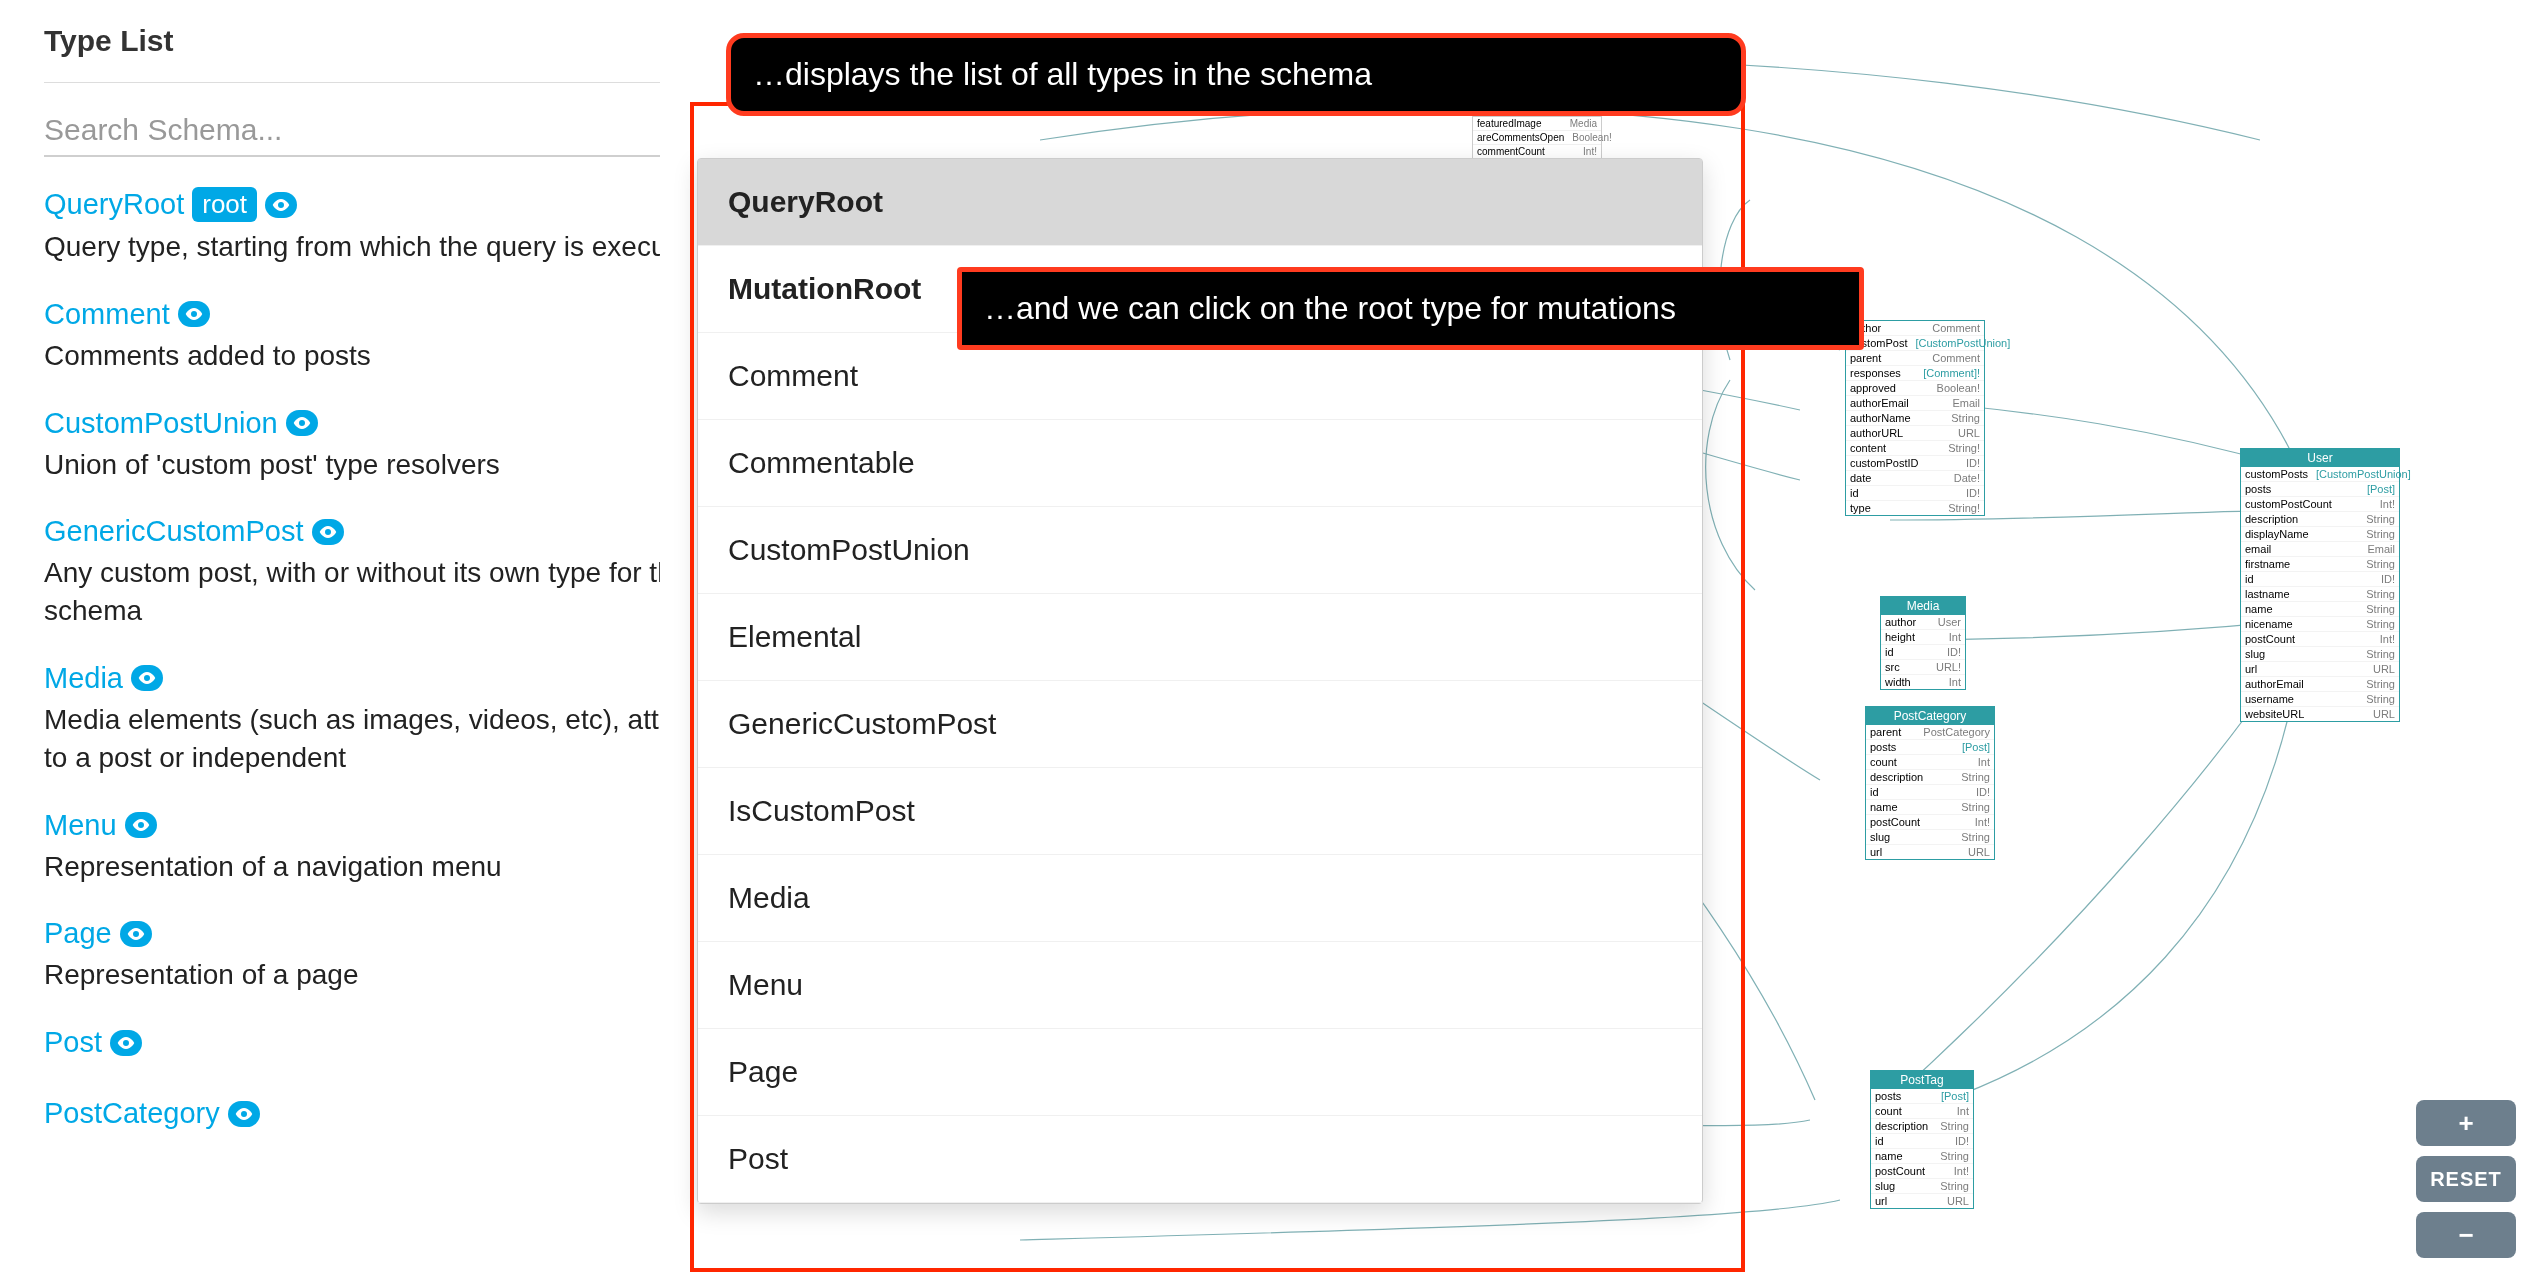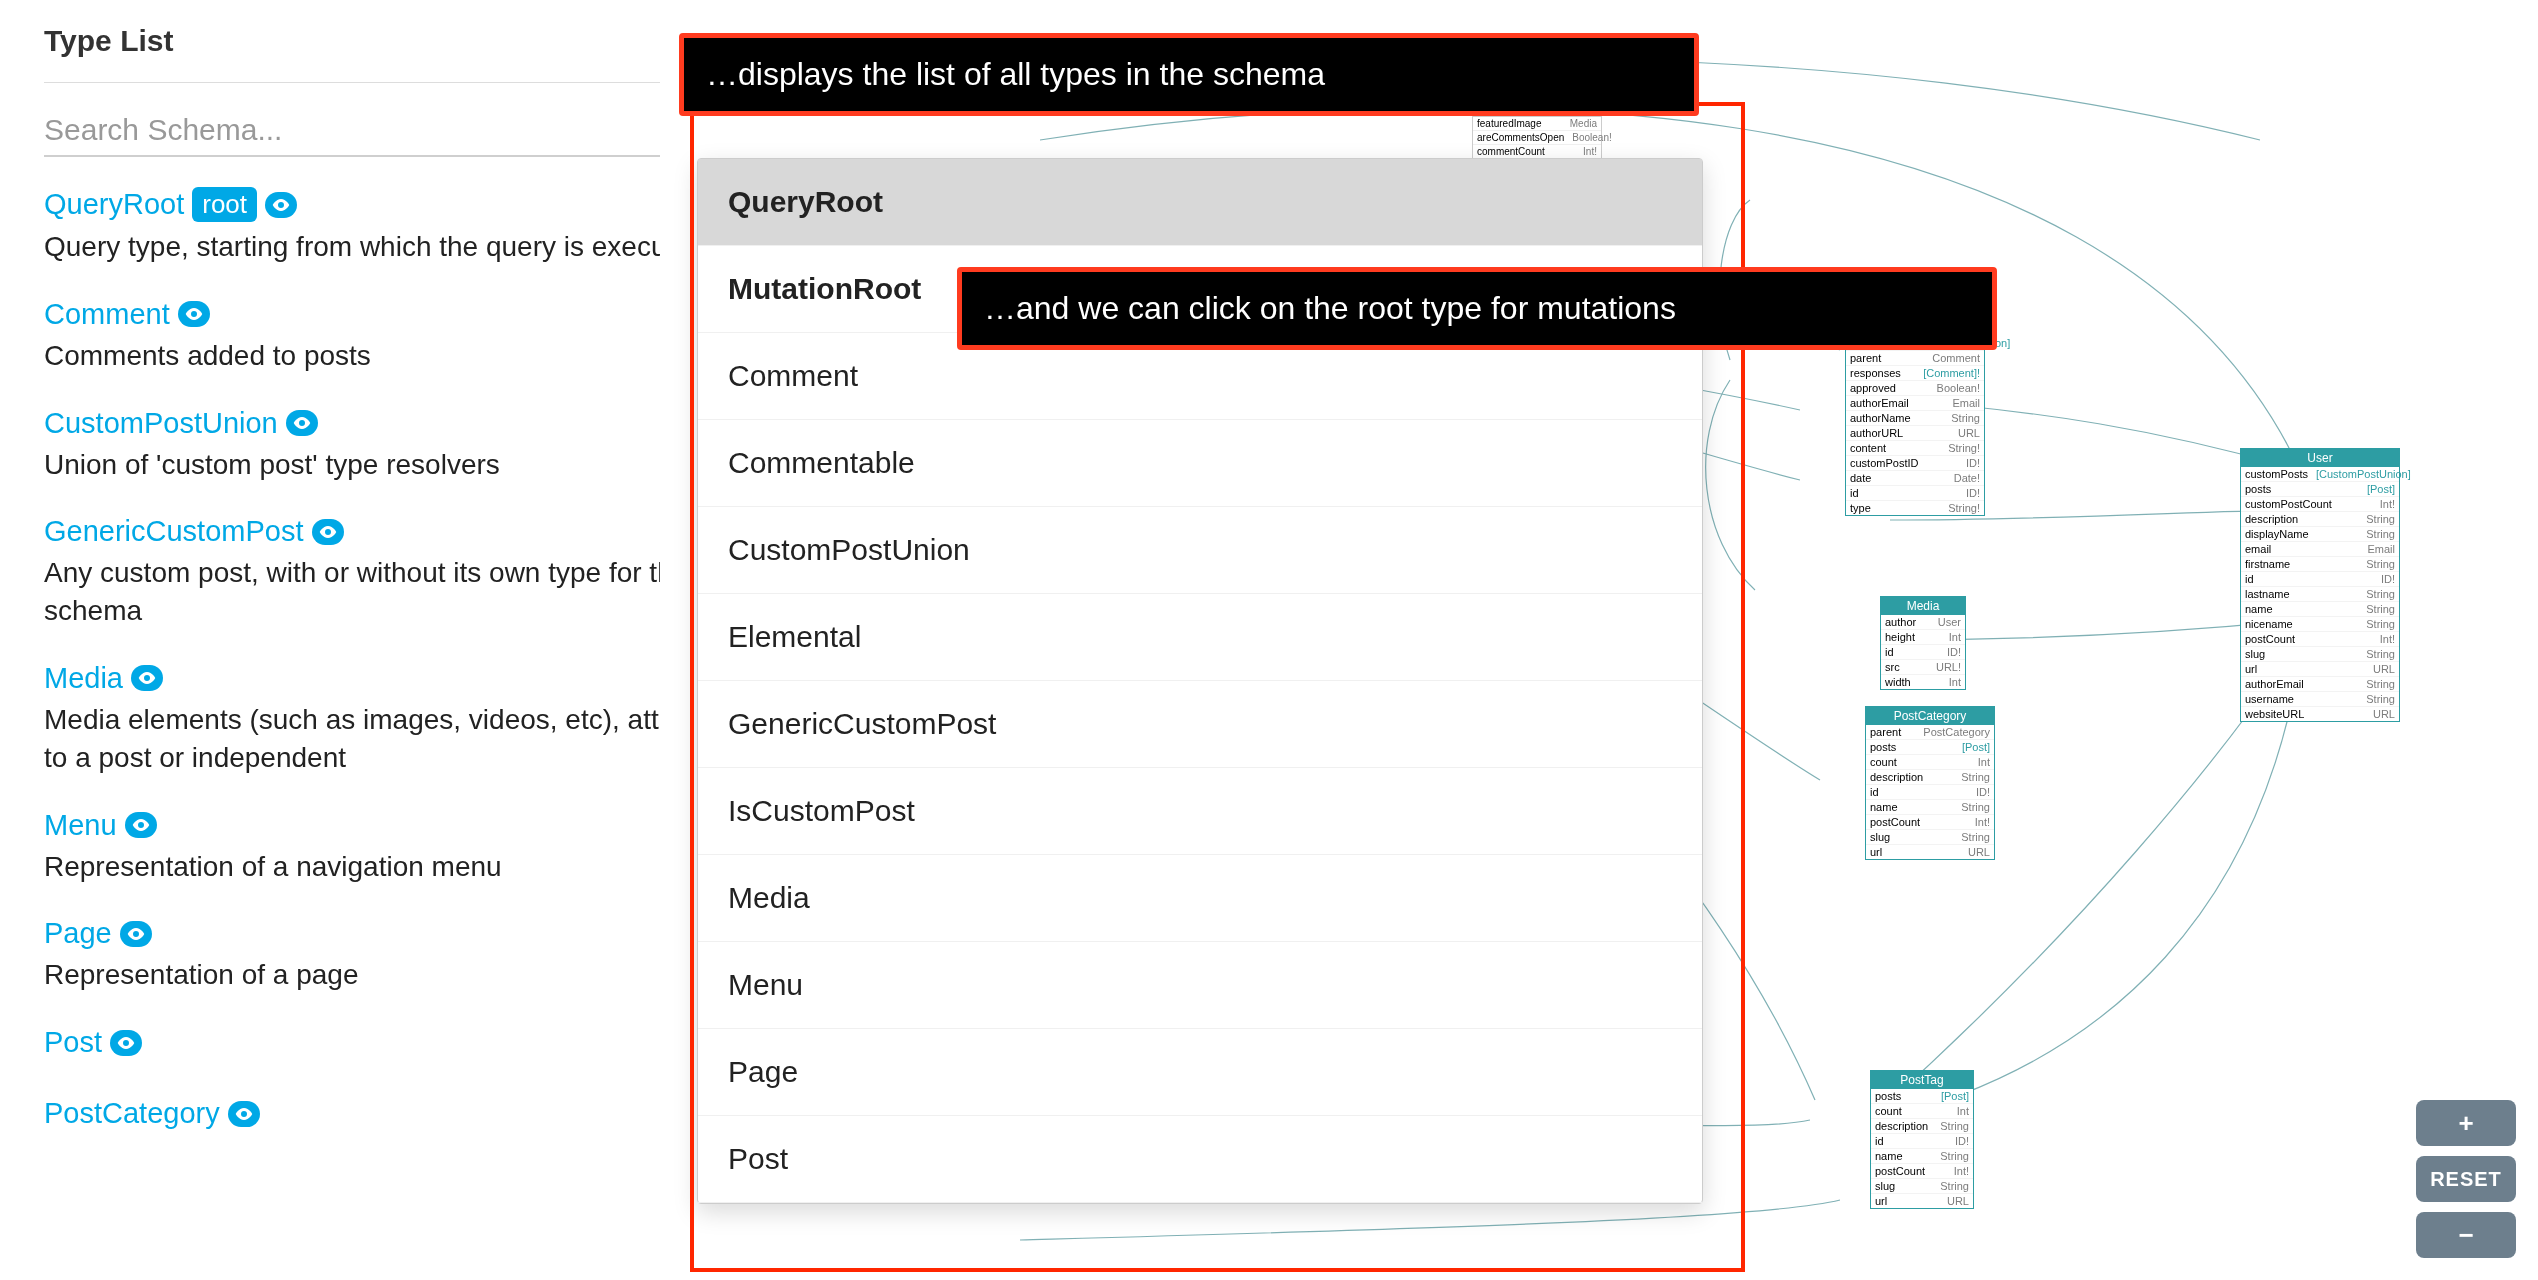--- a/index.html
+++ b/index.html
@@ -94,22 +94,22 @@
     .annotation {
       position: absolute;
       background: #000;
       color: #fff;
       font-size: 32px;
       padding: 18px 22px;
       border: 5px solid #ff3b1f;
       border-radius: 4px;
       z-index: 90;
     }
-    .ann1 { left: 679px; top: 33px; width: 1020px; }
-    .ann2 { left: 957px; top: 267px; width: 1040px; }
+    .ann1 { left: 726px; top: 33px; width: 1020px; border-radius: 18px; }
+    .ann2 { left: 957px; top: 267px; width: 907px; }
     .big-red-box {
       position: absolute;
       left: 690px;
       top: 102px;
       width: 1055px;
       height: 1170px;
       border: 4px solid #ff2600;
       z-index: 50;
       pointer-events: none;
     }

